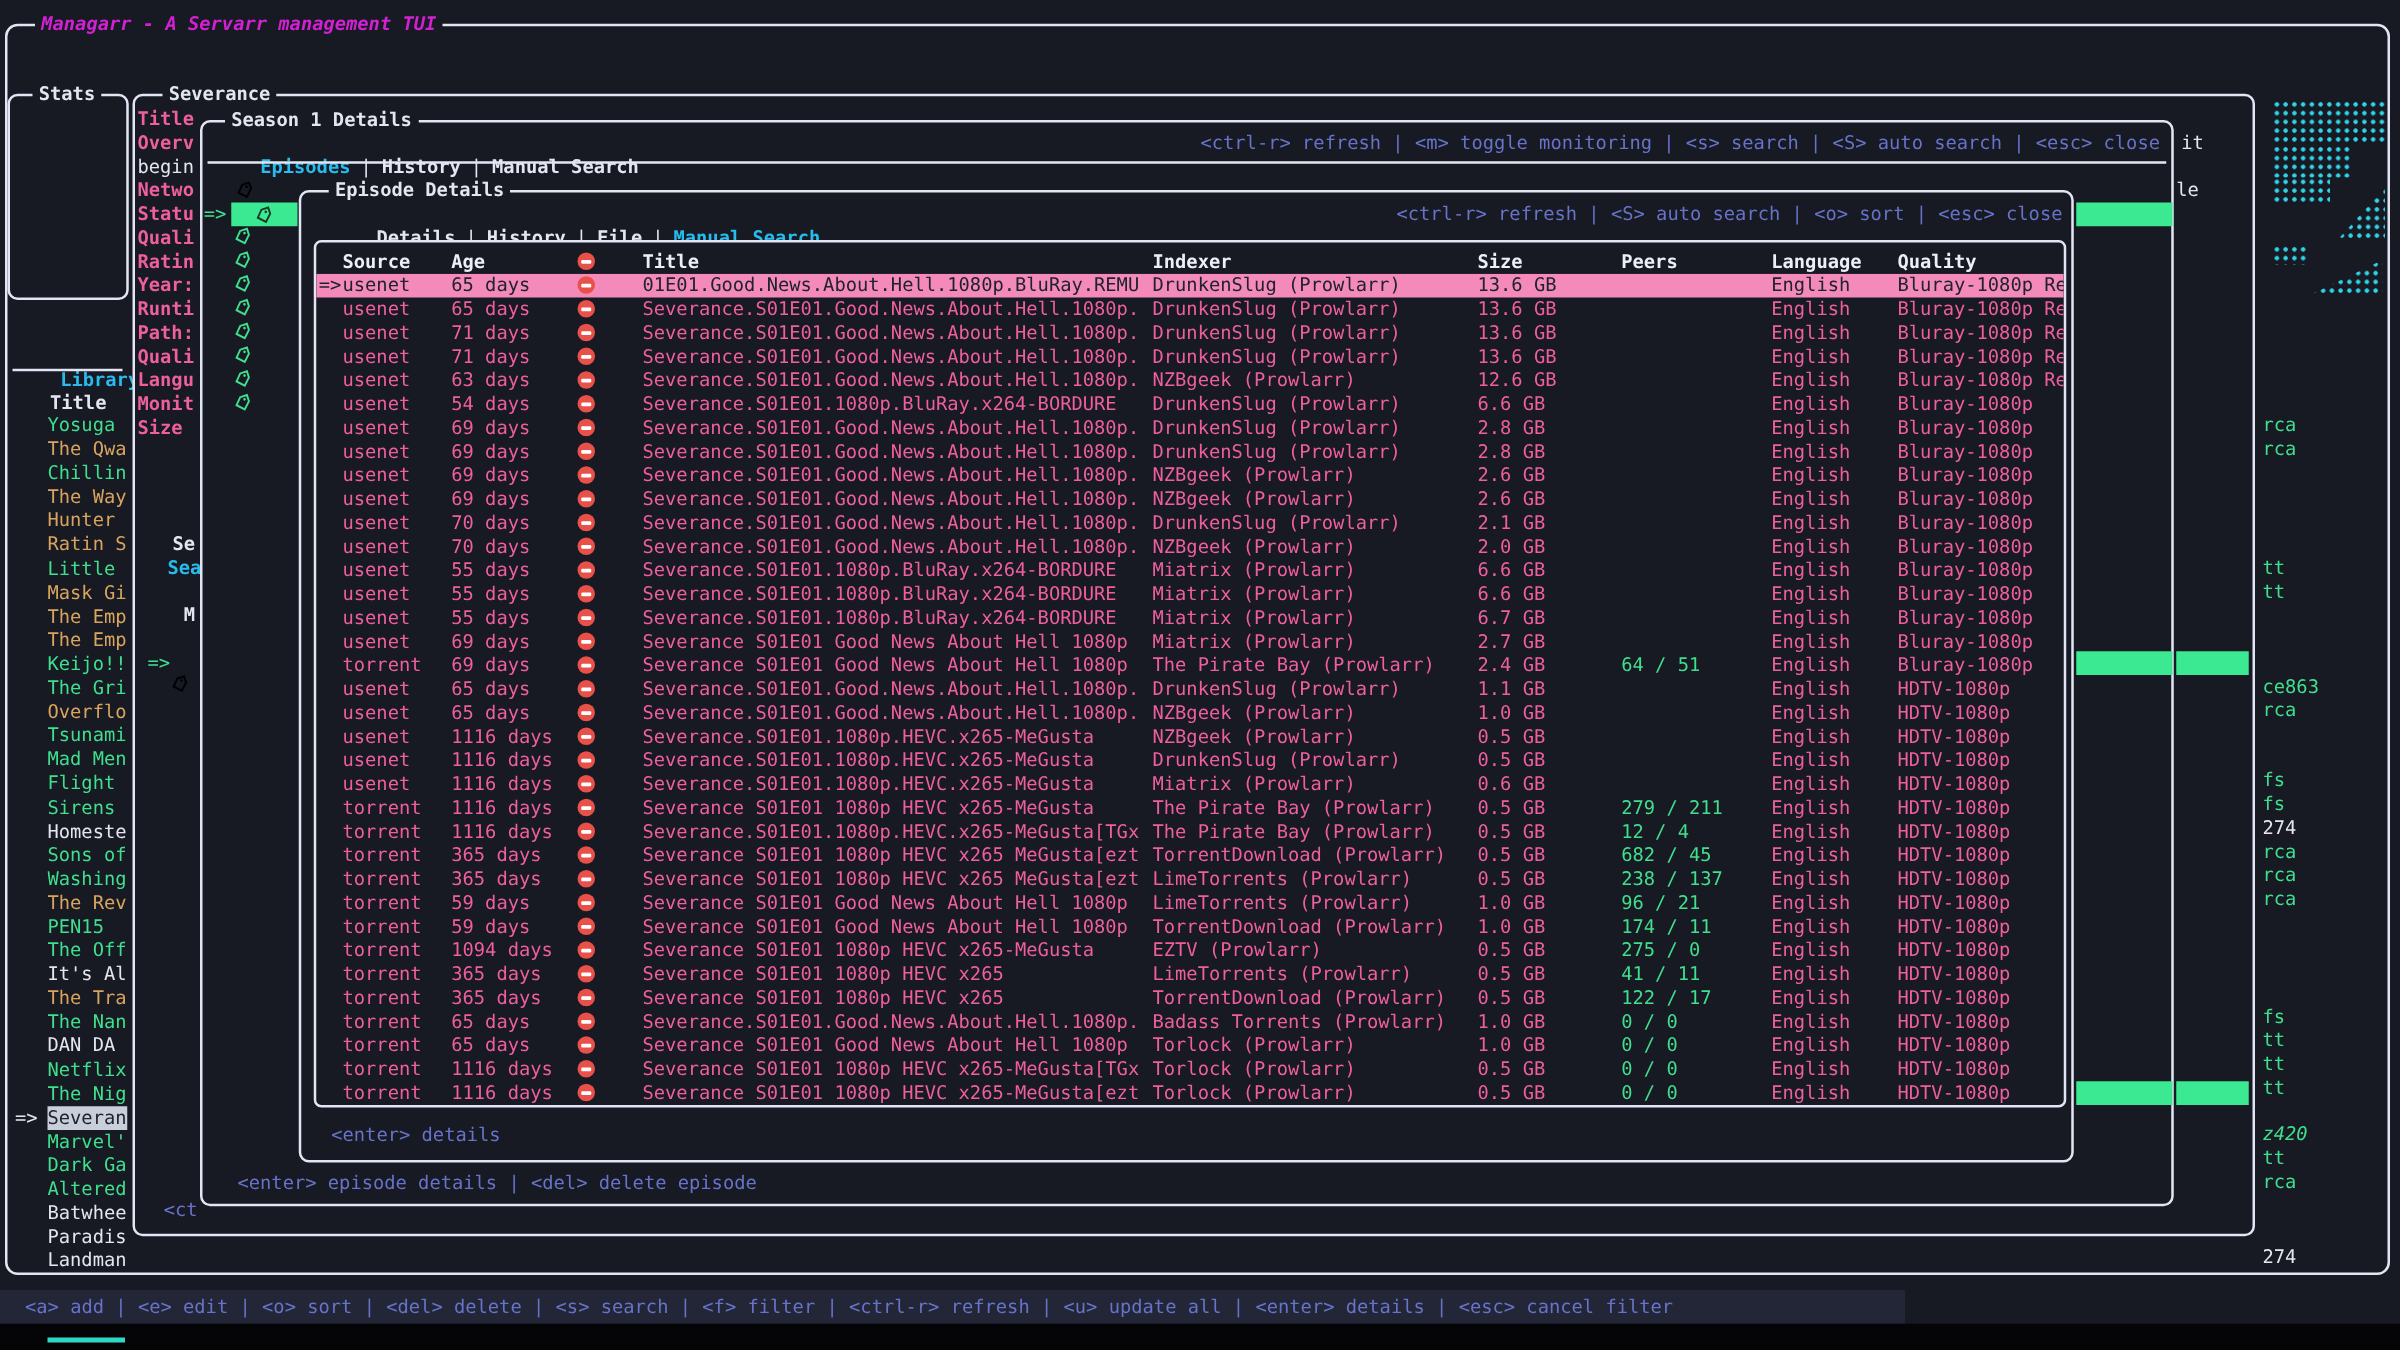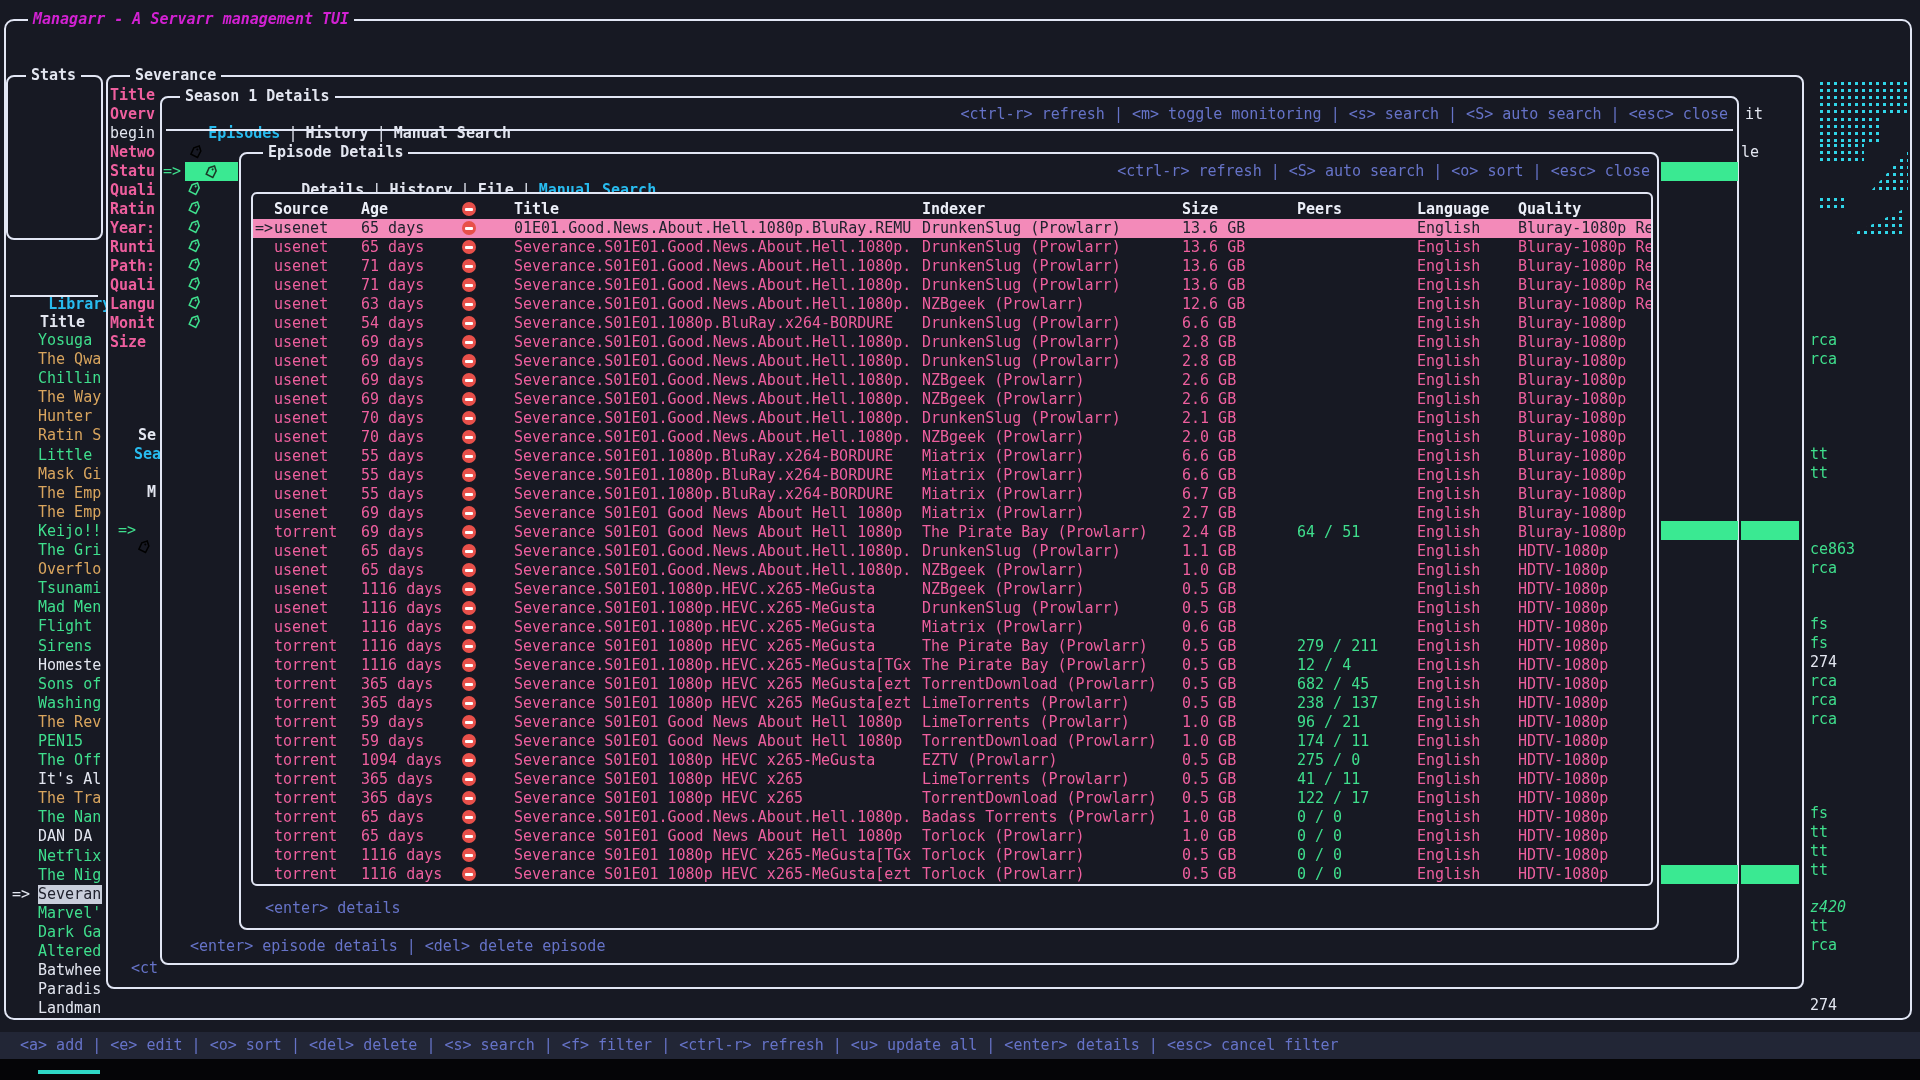--- a/index.html
+++ b/index.html
@@ -48,21 +48,21 @@
   .c-sz{width:115px}.c-pr{width:120px;color:var(--green)}
   .trow.selected .c-pr{color:var(--darktext)}
   .c-lg{width:101px}.c-ql{flex:1;overflow:hidden}
   .noentry{display:inline-block;width:14px;height:14px;border-radius:50%;background:var(--red);position:relative;top:2px}
   .noentry::after{content:"";position:absolute;left:3px;right:3px;top:6px;height:3px;background:#fff;border-radius:1px}
   .bmark{display:inline-block;transform:rotate(-18deg);color:inherit}
   .greenblock{position:absolute;background:var(--green_bar);color:#1b3a28;text-align:center}
   .gbar{position:absolute;background:var(--green_bar)}
   .mon-icons .ico-row{height:19px;display:flex;align-items:center}
   .dots{position:absolute;background-image:radial-gradient(circle,var(--logo_cyan) 1.5px,transparent 2px);background-size:7px 7px}
-  .statusbar{position:absolute;left:0;top:1032px;width:1920px;height:27px;background:var(--barbg)}
+  .statusbar{position:absolute;left:0;top:1032px;width:1524px;height:27px;background:var(--barbg)}
   .blackstrip{position:absolute;left:0;top:1059px;width:1920px;height:21px;background:#050507}
   .tealseg{position:absolute;left:38px;top:1070px;width:62px;height:4px;background:#2fd8c6}
 </style>
 </head>
 <body>
 
 <div class="layer" style="z-index:1">
   <div class="panel" style="left:4px;top:19px;width:1908px;height:1001px;border-radius:10px"></div>
   <div class="t mag" style="left:28px;top:10px;background:var(--background);padding:0 5px">Managarr - A Servarr management TUI</div>
 

